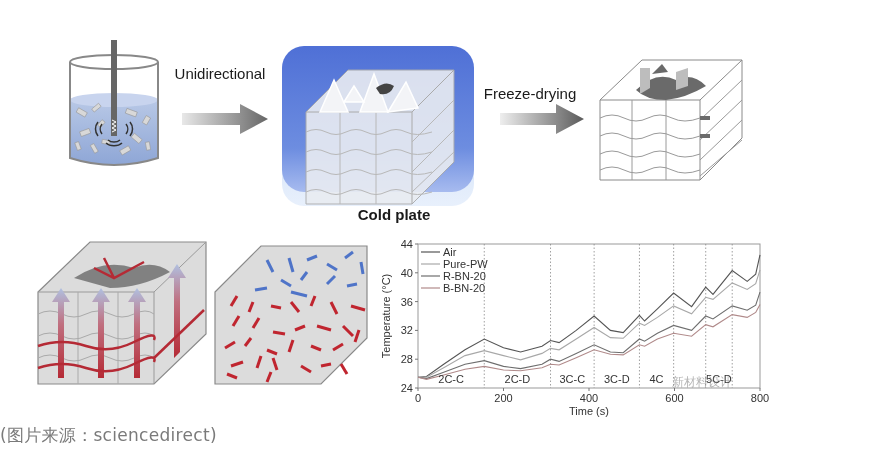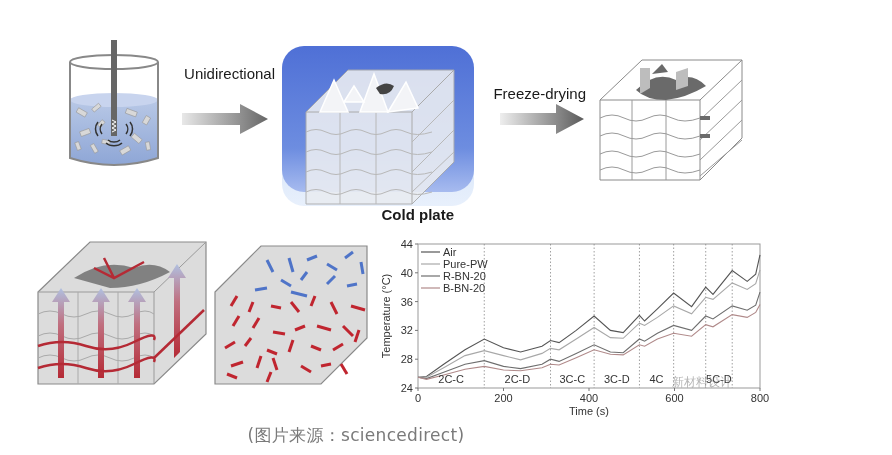--- a/index.html
+++ b/index.html
@@ -1,19 +1,19 @@
 <!DOCTYPE html>
 <html><head>
 <meta charset="utf-8">
 <style>
   html,body{margin:0;padding:0;background:#fff;}
   body{width:892px;height:455px;position:relative;overflow:hidden;font-family:"Liberation Sans",sans-serif;color:#222;}
   .abs{position:absolute;}
-  .lbl{font-size:15px;color:#1a1a1a;text-align:right;line-height:19px;}
-  .caption{position:absolute;left:0;width:712px;top:424px;text-align:center;font-size:17px;color:#7a7a7a;font-family:"DejaVu Sans",sans-serif;letter-spacing:0.3px;}
+  .lbl{font-size:15px;color:#1a1a1a;text-align:center;line-height:19px;}
+  .caption{position:absolute;left:0;width:712px;top:424px;font-size:17px;color:#7a7a7a;font-family:"DejaVu Sans",sans-serif;letter-spacing:0.3px;}
   svg text{font-family:"Liberation Sans",sans-serif;}
 </style>
 </head>
 <body>
 
 <svg class="abs" style="left:62px;top:40px" width="104" height="130" viewBox="0 0 104 130">
   <defs>
     <linearGradient id="liq" x1="0" y1="0" x2="0" y2="1">
       <stop offset="0" stop-color="#b8c8e6"></stop>
         <stop offset="1" stop-color="#8ea6d6"></stop>

